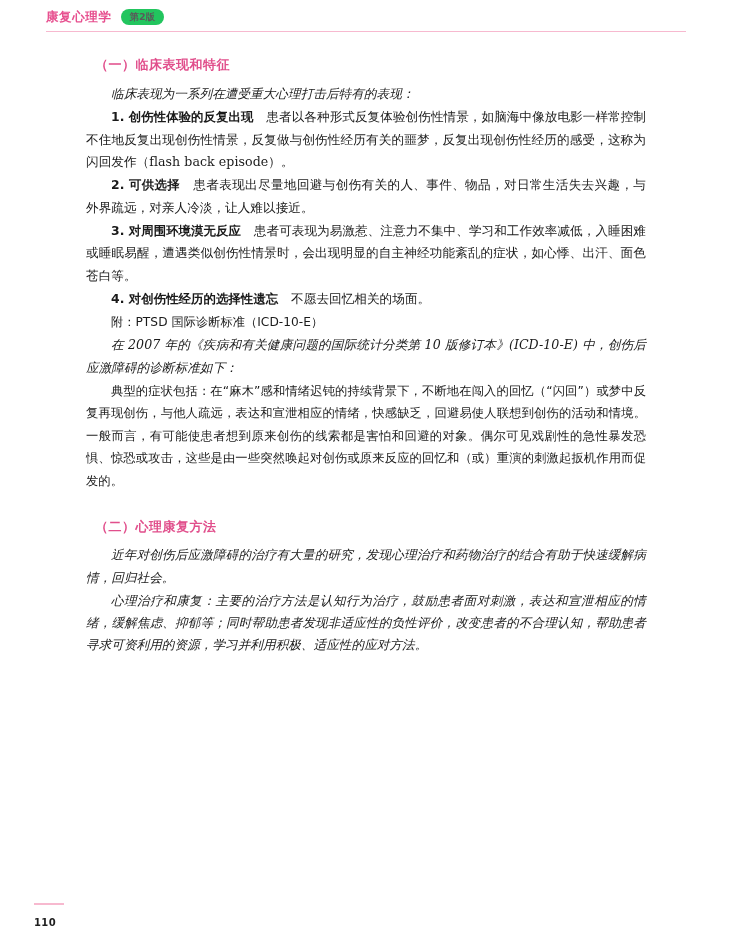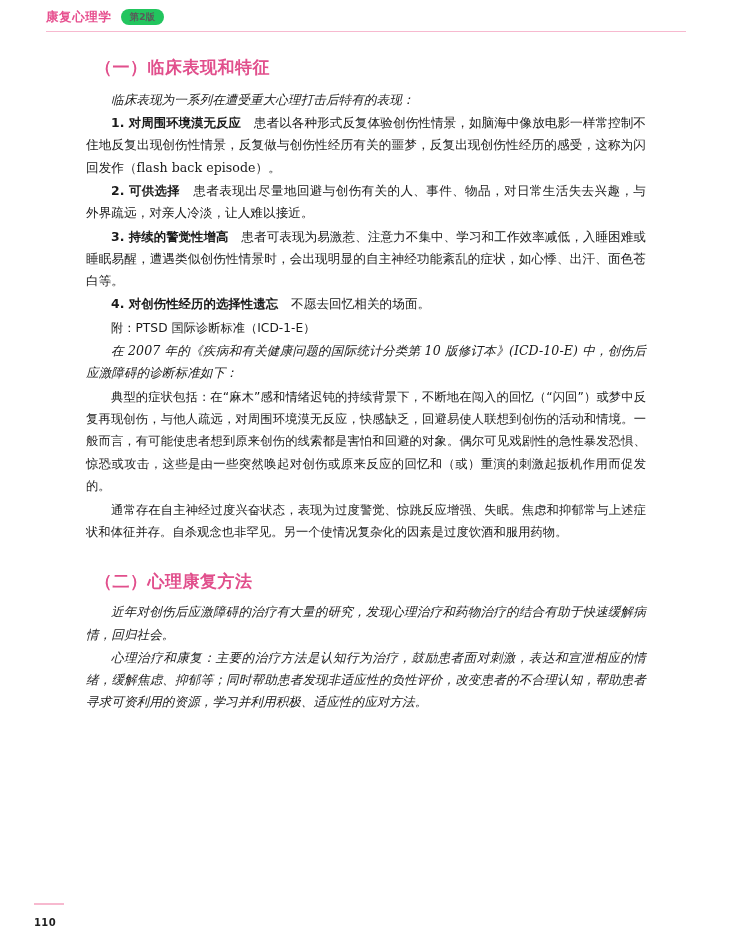--- a/index.html
+++ b/index.html
@@ -65,21 +65,21 @@
   
   .content {
     position: absolute;
     left: 86px;
     top: 48px;
     width: 560px;
   }
 
   h2.section-title {
     font-family: "DejaVu Sans", "Liberation Sans", sans-serif;
-    font-size: 17px;
+    font-size: 13px;
     font-weight: bold;
     color: #e14f8c;
     margin: 8px 0 9px 9px;
     letter-spacing: 0.5px;
     line-height: 1.4;
   }
   h2.section-title.second {
     margin-top: 26px;
     margin-bottom: 8px;
   }
@@ -163,28 +163,27 @@
     <span class="book-title">康复心理学</span>
     <span class="edition-badge">第2版</span>
   </div>
   <div class="header-rule"></div>
 
   <div class="content">
     <div id="sections-host">
         <section>
           <h2 class="section-title" style="color: rgb(225, 79, 140);">（一）临床表现和特征</h2>
           <p class="indent">临床表现为一系列在遭受重大心理打击后特有的表现：</p>
-          <p class="item"><span class="lead"><span class="num">1.</span> <span>对周围环境漠无反应</span></span><span class="gap"></span><span>患者以各种形式反复体验创伤性情景，如脑海中像放电影一样常控制不住地反复出现创伤性情景，反复做与创伤性经历有关的噩梦，反复出现创伤性经历的感受，这称为闪回发作（flash back episode）。</span></p>
+          <p class="item"><span class="lead"><span class="num">1.</span> <span>创伤性体验的反复出现</span></span><span class="gap"></span><span>患者以各种形式反复体验创伤性情景，如脑海中像放电影一样常控制不住地反复出现创伤性情景，反复做与创伤性经历有关的噩梦，反复出现创伤性经历的感受，这称为闪回发作（flash back episode）。</span></p>
           <p class="item"><span class="lead"><span class="num">2.</span> <span>可供选择</span></span><span class="gap"></span><span>患者表现出尽量地回避与创伤有关的人、事件、物品，对日常生活失去兴趣，与外界疏远，对亲人冷淡，让人难以接近。</span></p>
-          <p class="item"><span class="lead"><span class="num">3.</span> <span>持续的警觉性增高</span></span><span class="gap"></span><span>患者可表现为易激惹、注意力不集中、学习和工作效率减低，入睡困难或睡眠易醒，遭遇类似创伤性情景时，会出现明显的自主神经功能紊乱的症状，如心悸、出汗、面色苍白等。</span></p>
+          <p class="item"><span class="lead"><span class="num">3.</span> <span>对周围环境漠无反应</span></span><span class="gap"></span><span>患者可表现为易激惹、注意力不集中、学习和工作效率减低，入睡困难或睡眠易醒，遭遇类似创伤性情景时，会出现明显的自主神经功能紊乱的症状，如心悸、出汗、面色苍白等。</span></p>
           <p class="item"><span class="lead"><span class="num">4.</span> <span>对创伤性经历的选择性遗忘</span></span><span class="gap"></span><span>不愿去回忆相关的场面。</span></p>
-          <p class="note">附：PTSD 国际诊断标准（ICD-1-E）</p>
+          <p class="note">附：PTSD 国际诊断标准（ICD-10-E）</p>
           <p class="indent">在 2007 年的《疾病和有关健康问题的国际统计分类第 10 版修订本》(ICD-10-E) 中，创伤后应激障碍的诊断标准如下：</p>
-          <p class="hei">典型的症状包括：在“麻木”感和情绪迟钝的持续背景下，不断地在闯入的回忆（“闪回”）或梦中反复再现创伤，与他人疏远，对周围环境漠无反应，快感缺乏，回避易使人联想到创伤的活动和情境。一般而言，有可能使患者想到原来创伤的线索都是害怕和回避的对象。偶尔可见戏剧性的急性暴发恐惧、惊恐或攻击，这些是由一些突然唤起对创伤或原来反应的回忆和（或）重演的刺激起扳机作用而促发的。</p>
-          <p class="hei">通常存在自主神经过度兴奋状态，表现为过度警觉、惊跳反应增强、失眠。焦虑和抑郁常与上述症状和体征并存。自杀观念也非罕见。另一个使情况复杂化的因素是过度饮酒和服用药物。</p>
+          <p class="hei">典型的症状包括：在“麻木”感和情绪迟钝的持续背景下，不断地在闯入的回忆（“闪回”）或梦中反复再现创伤，与他人疏远，表达和宣泄相应的情绪，快感缺乏，回避易使人联想到创伤的活动和情境。一般而言，有可能使患者想到原来创伤的线索都是害怕和回避的对象。偶尔可见戏剧性的急性暴发恐惧、惊恐或攻击，这些是由一些突然唤起对创伤或原来反应的回忆和（或）重演的刺激起扳机作用而促发的。</p>
         </section>
         <section>
           <h2 class="section-title second" style="color: rgb(225, 79, 140);">（二）心理康复方法</h2>
           <p class="indent">近年对创伤后应激障碍的治疗有大量的研究，发现心理治疗和药物治疗的结合有助于快速缓解病情，回归社会。</p>
           <p class="indent">心理治疗和康复：主要的治疗方法是认知行为治疗，鼓励患者面对刺激，表达和宣泄相应的情绪，缓解焦虑、抑郁等；同时帮助患者发现非适应性的负性评价，改变患者的不合理认知，帮助患者寻求可资利用的资源，学习并利用积极、适应性的应对方法。</p>
         </section>
       </div>
   </div>
 
   <div class="page-footer">

